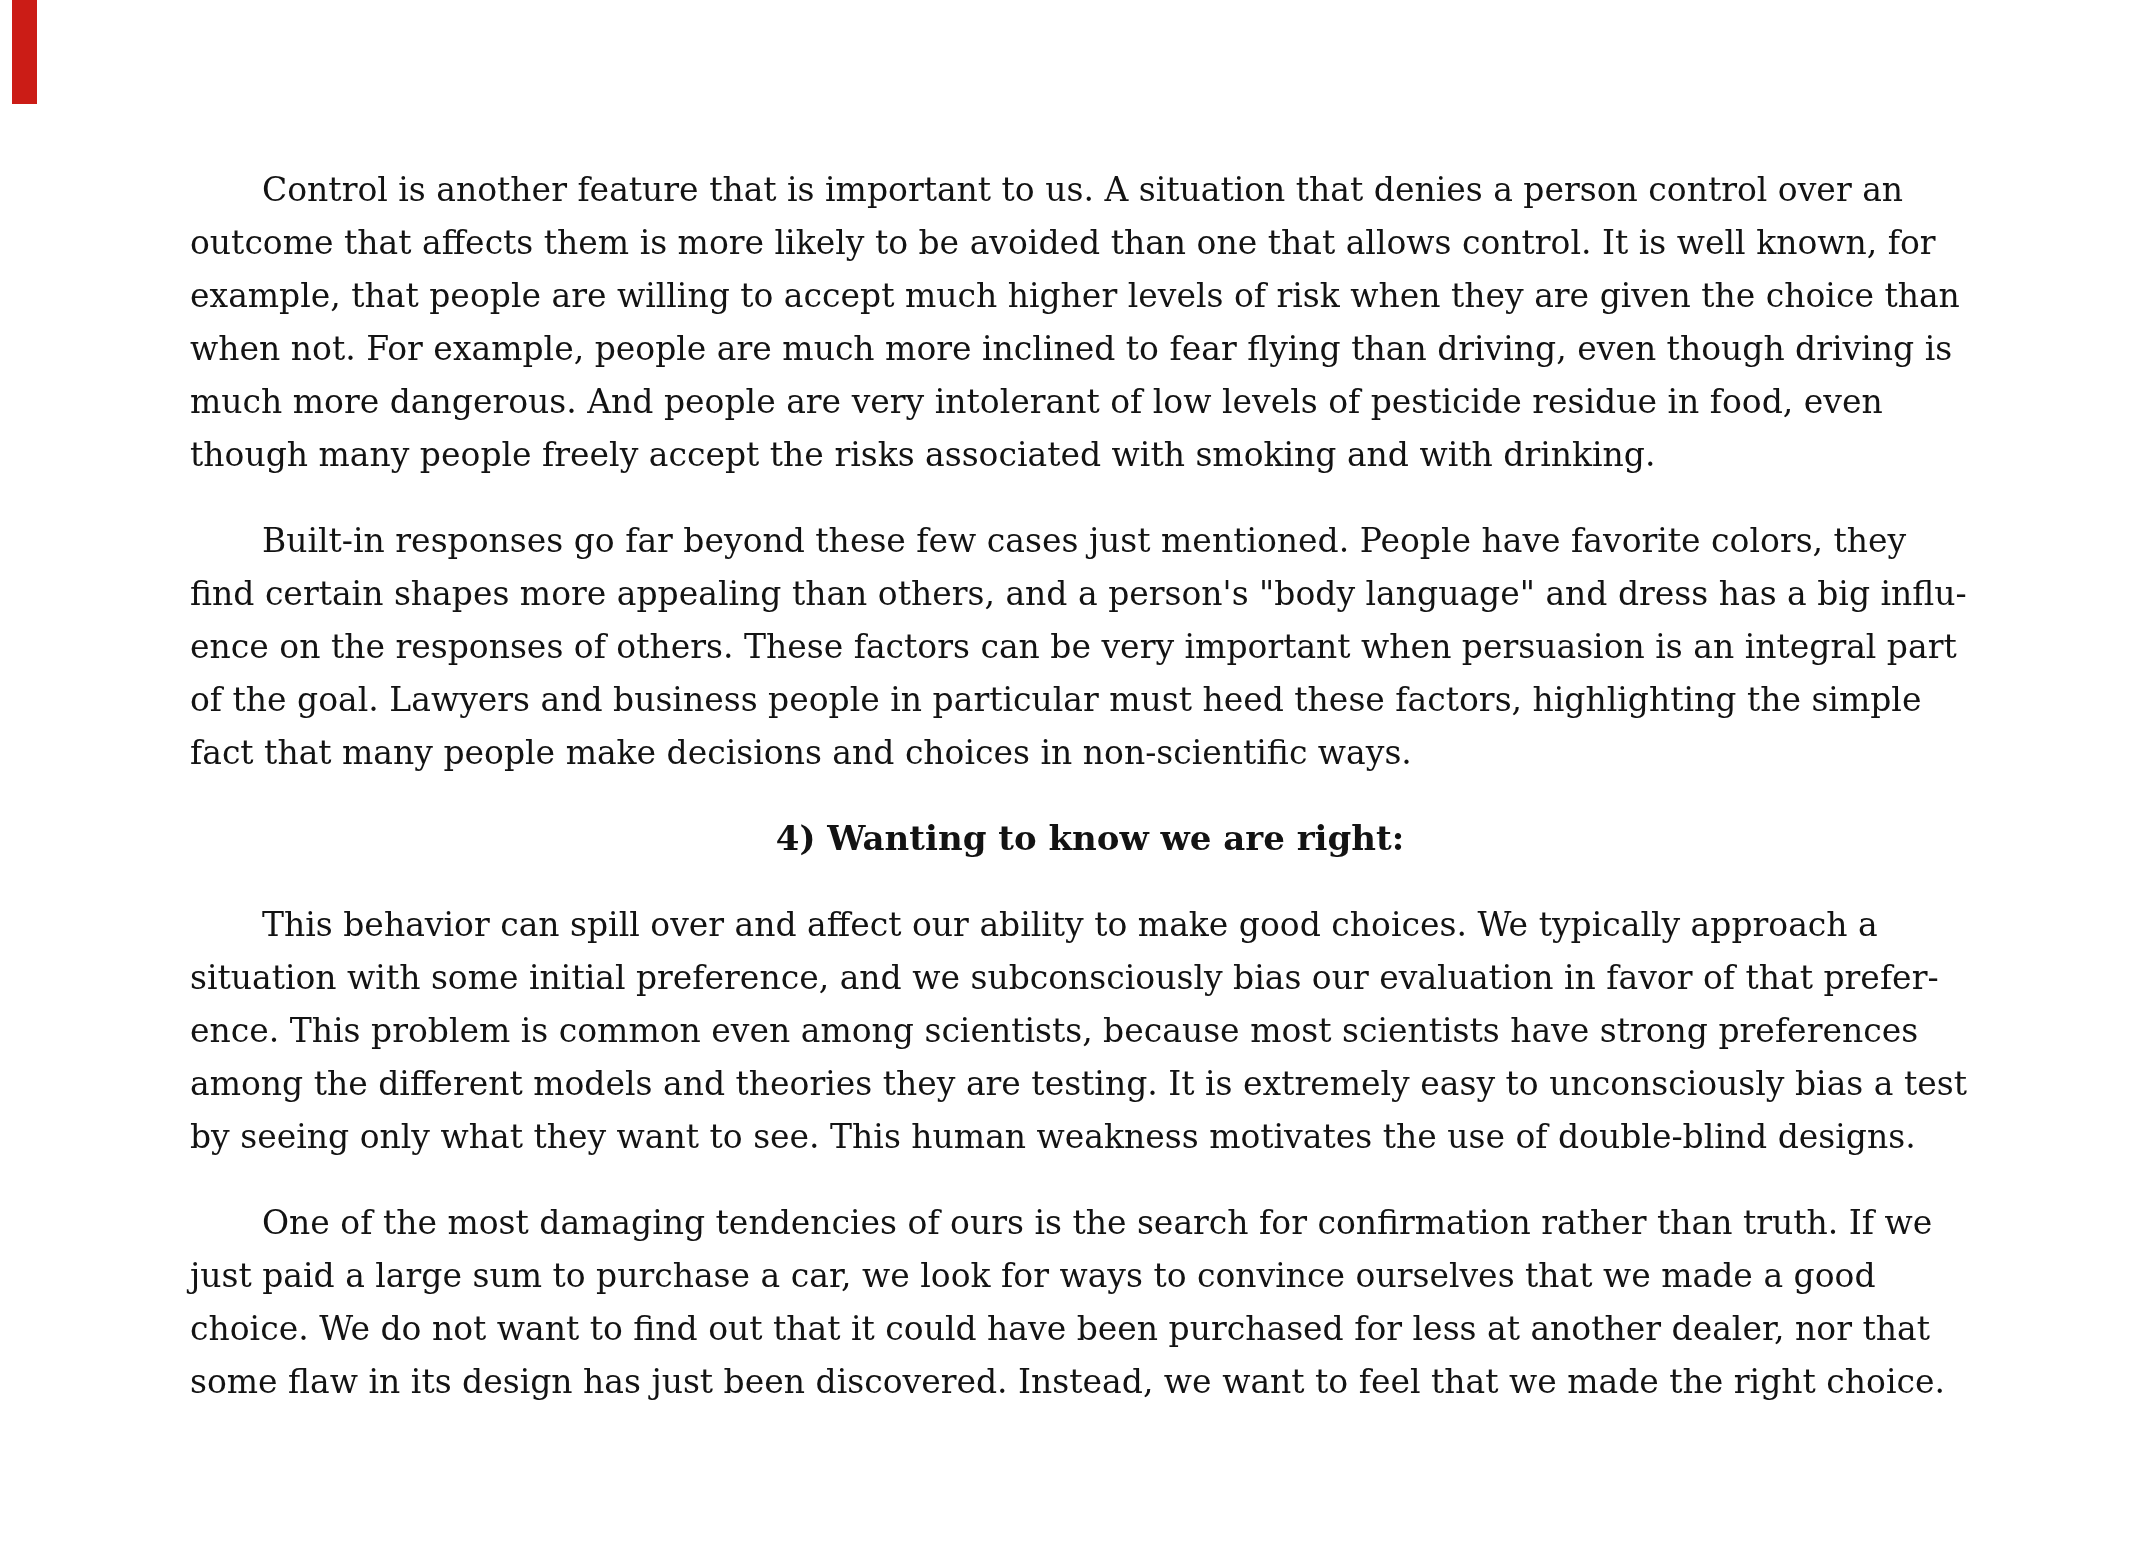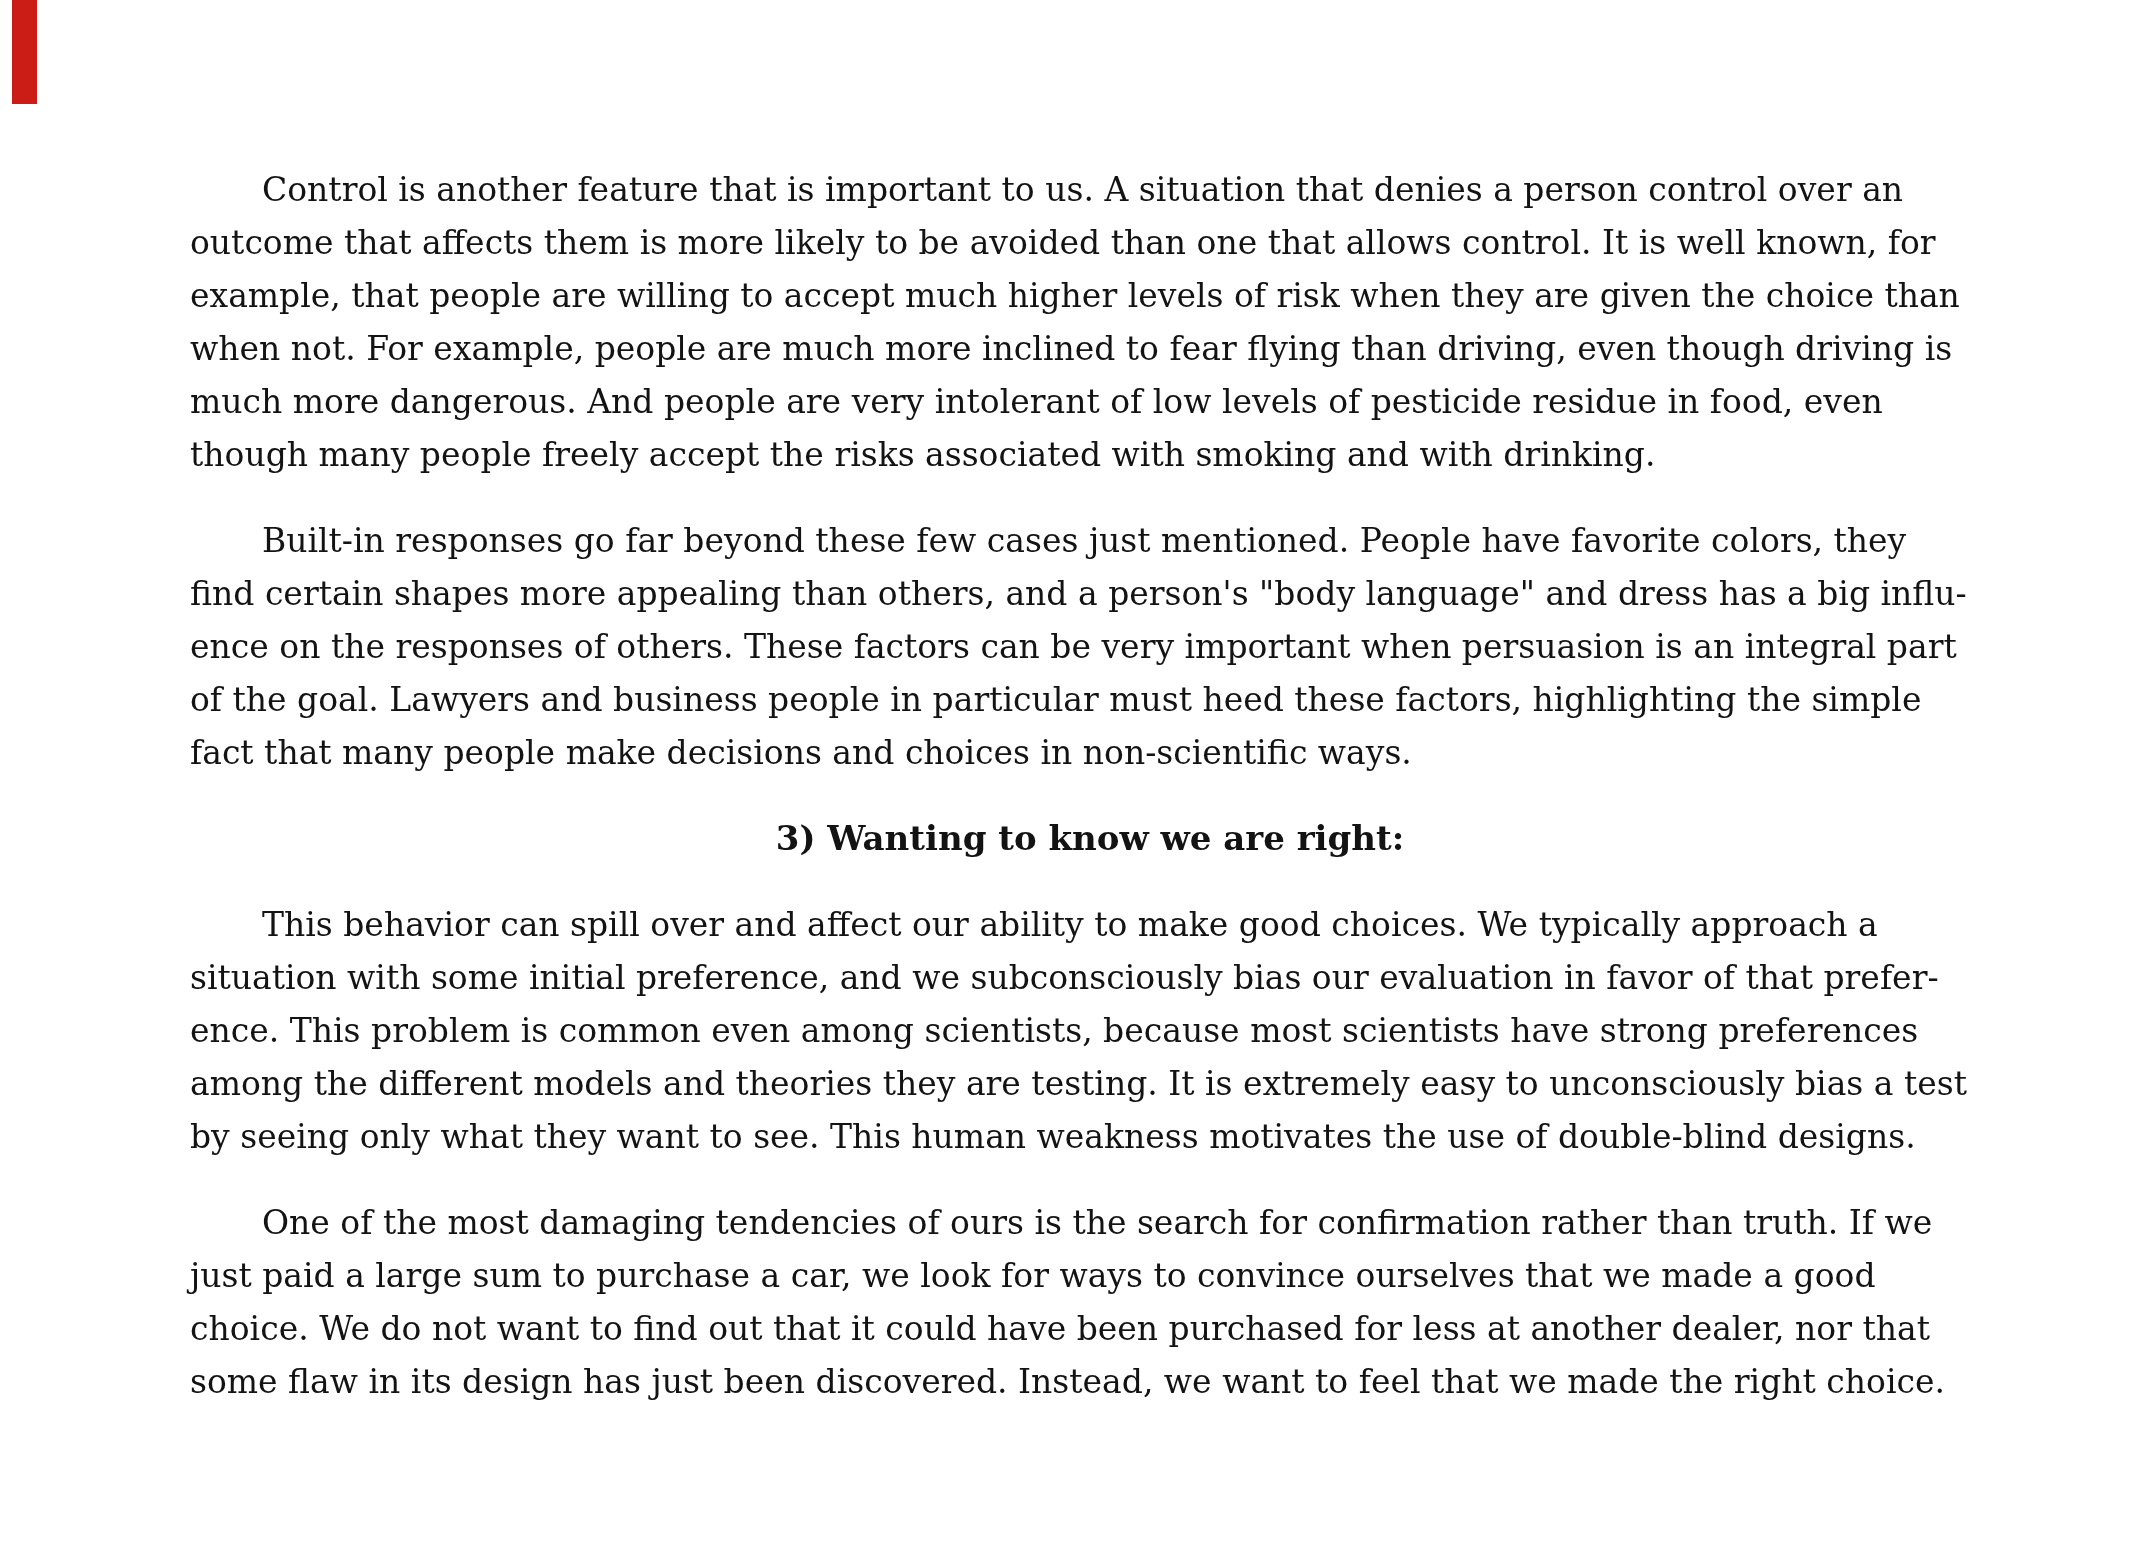--- a/index.html
+++ b/index.html
@@ -64,21 +64,21 @@
 when not. For example, people are much more inclined to fear flying than driving, even though driving is
 much more dangerous. And people are very intolerant of low levels of pesticide residue in food, even
 though many people freely accept the risks associated with smoking and with drinking.</p>
 
     <p class="para">Built-in responses go far beyond these few cases just mentioned. People have favorite colors, they
 find certain shapes more appealing than others, and a person's "body language" and dress has a big influ-
 ence on the responses of others. These factors can be very important when persuasion is an integral part
 of the goal. Lawyers and business people in particular must heed these factors, highlighting the simple
 fact that many people make decisions and choices in non-scientific ways.</p>
 
-    <h3 class="section-heading">3) Wanting to know we are right:</h3>
+    <h3 class="section-heading">4) Wanting to know we are right:</h3>
 
     <p class="para">This behavior can spill over and affect our ability to make good choices. We typically approach a
 situation with some initial preference, and we subconsciously bias our evaluation in favor of that prefer-
 ence. This problem is common even among scientists, because most scientists have strong preferences
 among the different models and theories they are testing. It is extremely easy to unconsciously bias a test
 by seeing only what they want to see. This human weakness motivates the use of double-blind designs.</p>
 
     <p class="para">One of the most damaging tendencies of ours is the search for confirmation rather than truth. If we
 just paid a large sum to purchase a car, we look for ways to convince ourselves that we made a good
 choice. We do not want to find out that it could have been purchased for less at another dealer, nor that

